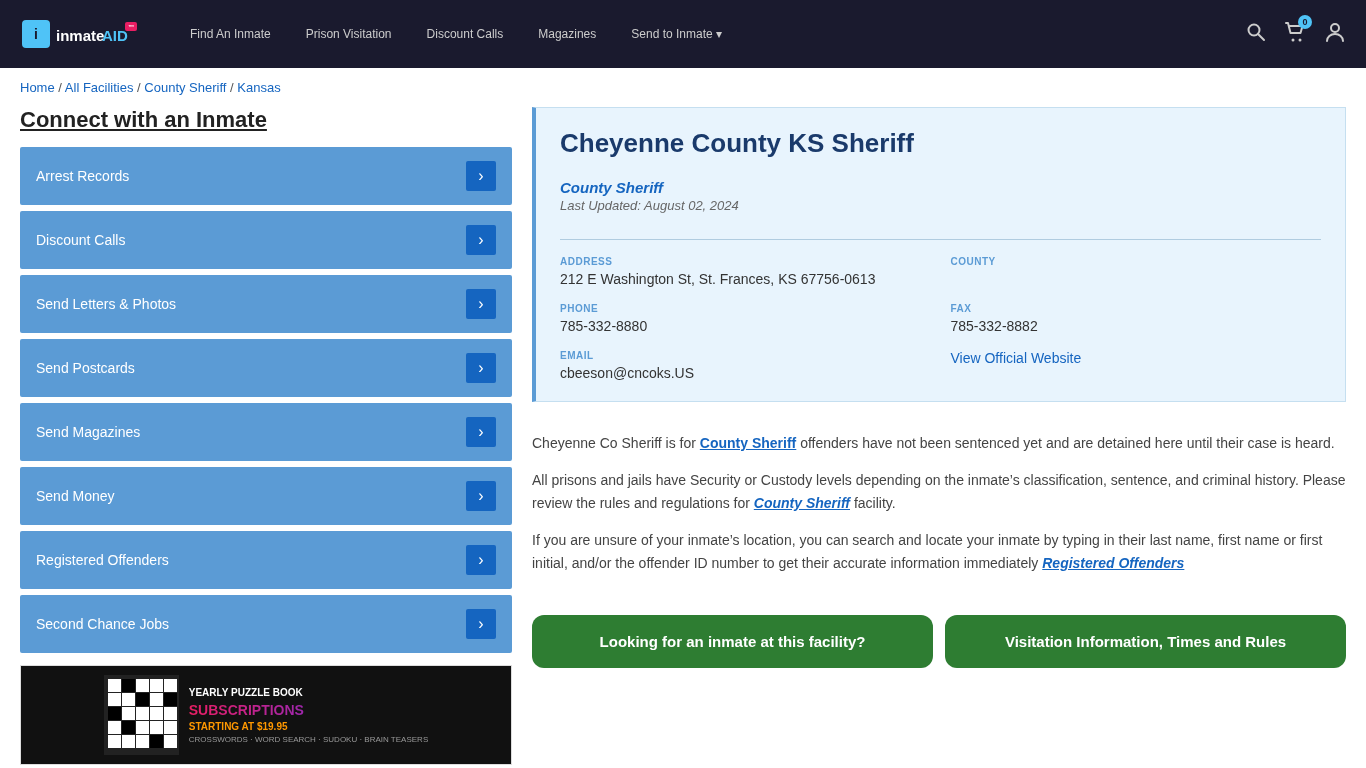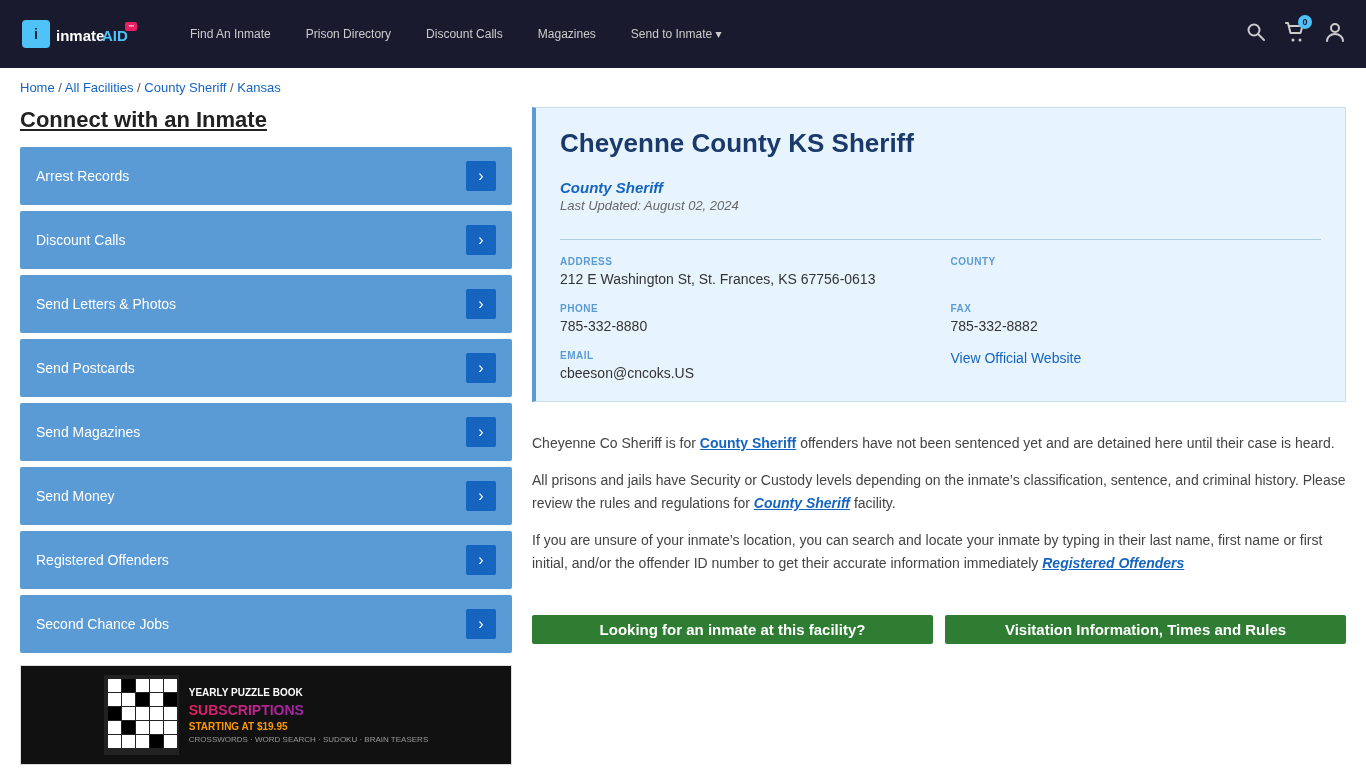--- a/index.html
+++ b/index.html
@@ -210,49 +210,49 @@
 
     
     .bottom-buttons {
       display: flex;
       gap: 12px;
       margin-top: 16px;
     }
     .btn-green {
       background: #2e7d32;
       color: white;
-      padding: 4px 24px;
+      padding: 16px 24px;
       font-size: 15px;
       font-weight: bold;
       border: none;
       cursor: pointer;
       flex: 1;
       text-align: center;
-      border-radius: 2px;
+      border-radius: 12px;
       line-height: 1.4;
     }
   </style>
 </head>
 <body>
 
 <header class="header">
   <div class="logo-area">
     <svg width="120" height="36" viewBox="0 0 120 36">
       <rect x="2" y="4" width="28" height="28" rx="4" fill="#4fc3f7"></rect>
       <text x="16" y="23" text-anchor="middle" font-size="14" font-weight="bold" fill="#1a1a2e">i</text>
       <text x="36" y="25" font-size="15" font-weight="bold" fill="white">inmate</text>
       <text x="82" y="25" font-size="15" font-weight="bold" fill="#4fc3f7">AID</text>
       <rect x="105" y="6" width="12" height="9" rx="2" fill="#e91e63"></rect>
       <text x="111" y="13" text-anchor="middle" font-size="6" font-weight="bold" fill="white">™</text>
     </svg>
   </div>
 
   <nav class="nav-links">
     <a class="nav-link" href="#">Find An Inmate</a>
-    <a class="nav-link" href="#">Prison Directory</a>
+    <a class="nav-link" href="#">Prison Visitation</a>
     <a class="nav-link" href="#">Discount Calls</a>
     <a class="nav-link" href="#">Magazines</a>
     <a class="nav-link nav-link-dropdown" href="#">Send to Inmate ▾</a>
   </nav>
 
   <div class="header-icons">
     <div class="header-icon">
       <svg width="20" height="20" viewBox="0 0 20 20" fill="none">
         <circle cx="8" cy="8" r="5.5" stroke="#ccc" stroke-width="2"></circle>
         <line x1="12" y1="12" x2="18" y2="18" stroke="#ccc" stroke-width="2" stroke-linecap="round"></line>

